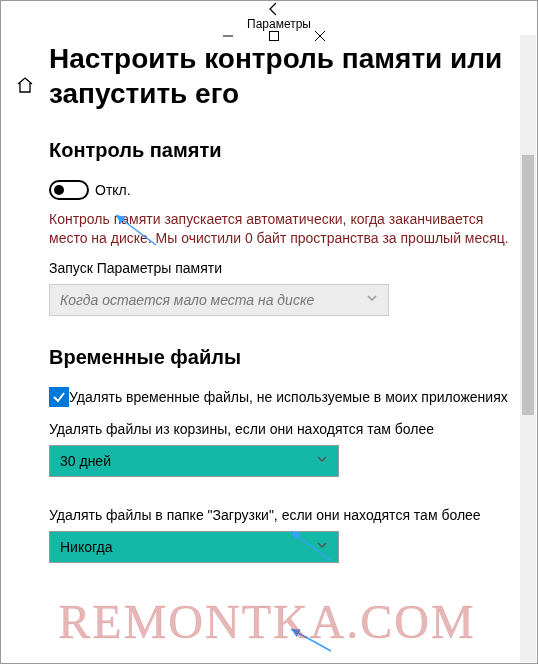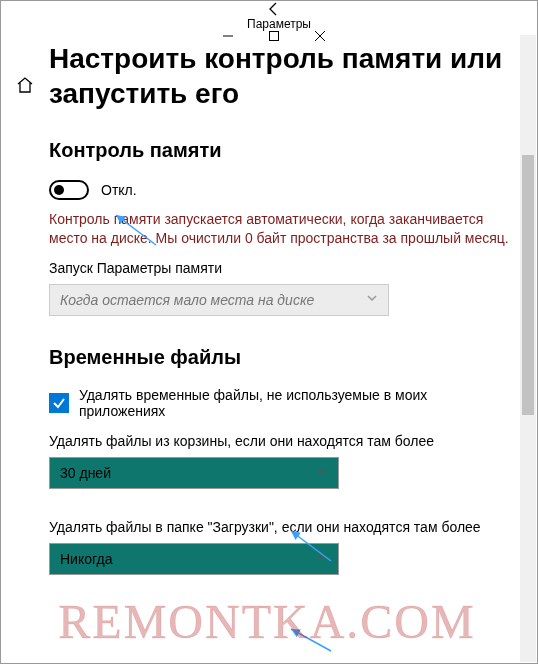--- a/index.html
+++ b/index.html
@@ -27,42 +27,42 @@
   }
   .title-text { font-size: 12px; margin-left: 10px; flex: 1; }
   .win-controls { display: flex; height: 100%; }
   .win-btn { width: 46px; display: flex; align-items: center; justify-content: center; font-size: 13px; font-family: "Segoe UI Symbol", sans-serif; }
   .content-wrap { display: flex; height: calc(100% - 34px); }
   .rail { width: 48px; padding-top: 30px; display: flex; flex-direction: column; align-items: center; }
   .home-btn { width: 40px; height: 40px; display: flex; align-items:center; justify-content:center; font-size: 18px; }
   .main { flex: 1; padding-right: 22px; padding-bottom: 10px; overflow-y: hidden; }
   .page-title { font-size: 28px; font-weight: 600; margin-top: 6px; margin-bottom: 28px; line-height: 1.25; }
   .section-heading { font-size: 20px; font-weight: 600; margin-bottom: 18px; margin-top: 8px; }
-  .toggle-row { display: flex; align-items: center; gap: 12px; margin-bottom: 10px; }
+  .toggle-row { display: flex; align-items: center; gap: 6px; margin-bottom: 10px; }
   .toggle {
     width: 40px; height: 20px; border: 2px solid #000; border-radius: 10px;
     position: relative; background: #fff;
   }
   .toggle::after {
     content: ""; position: absolute; left: 3px; top: 3px;
     width: 10px; height: 10px; background: #000; border-radius: 50%;
   }
   .toggle-label { font-size: 14px; }
   .desc { font-size: 14px; line-height: 1.35; margin-bottom: 12px; color: #7f1d1d; }
   .sublabel { font-size: 14px; margin-bottom: 8px; }
   .dropdown {
     height: 32px; border: 1px solid #999; display: flex; align-items: center;
-    padding: 0 10px; font-size: 14px; position: relative; background: #0f766e;
+    padding: 0 10px; font-size: 14px; position: relative; background: #14b8a6;
   }
   .dropdown.disabled { background: #ececec; color: #777; border-color: #ccc; }
   .dropdown .chev { position: absolute; right: 10px; font-size: 12px; color: #555; }
   .dropdown.disabled .chev { color: #aaa; }
   .dd-wide { width: 340px; margin-bottom: 30px; font-style: italic; }
   .dd-med { width: 290px; margin-bottom: 10px; }
-  .checkbox-row { display: flex; align-items: center; gap: 10px; margin-bottom: 14px; }
+  .checkbox-row { display: flex; align-items: center; margin-bottom: 14px; }
   .checkbox {
     width: 20px; height: 20px; background: #0078d7; display: flex;
     align-items: center; justify-content: center; color: #fff; font-size: 15px;
   }
   .cb-label { font-size: 14px; }
   .scrollbar {
     position: absolute; right: 1px; top: 34px; bottom: 1px; width: 16px;
     background: #f0f0f0;
   }
   .scrollbar .thumb {

